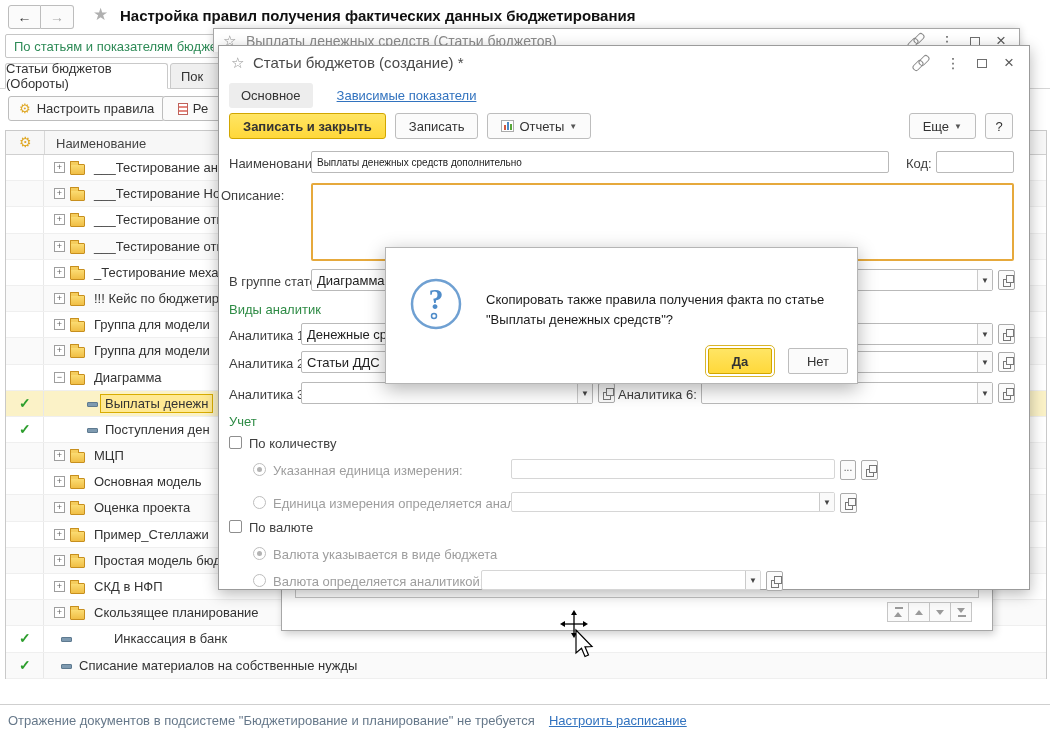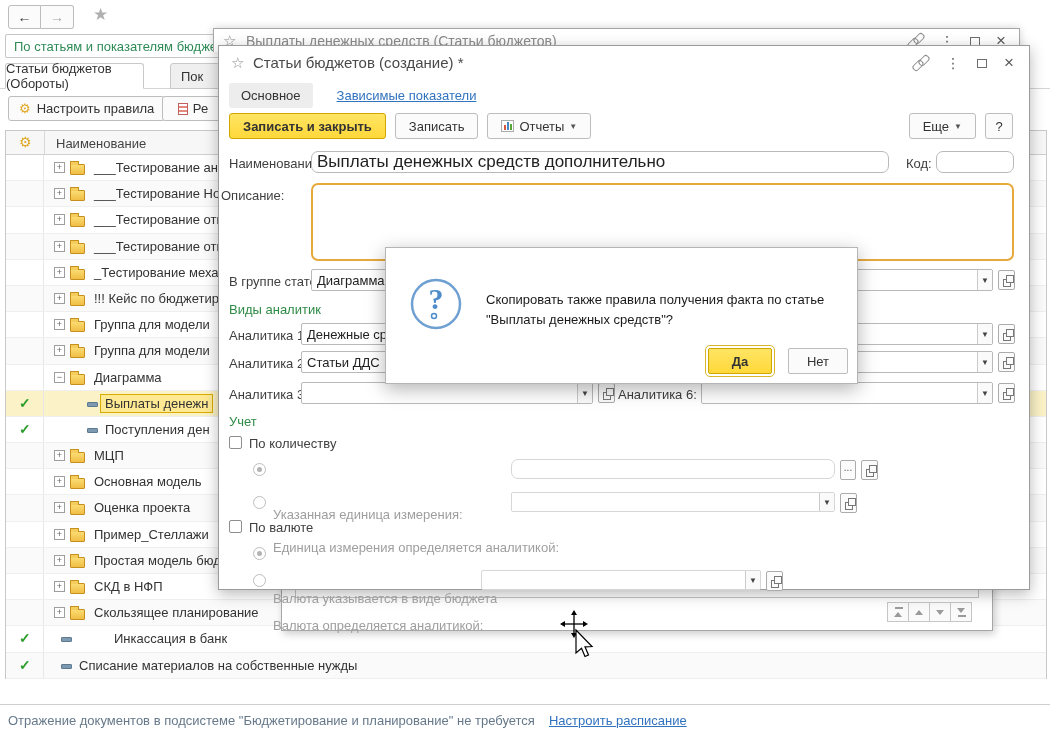--- a/index.html
+++ b/index.html
@@ -6,34 +6,34 @@
   html,body { width:1050px; height:736px; }
   body { font-family:"Liberation Sans", sans-serif; font-size:13px; background:#fff; position:relative; overflow:hidden; color:#333; }
   #app { position:absolute; left:0; top:0; width:1050px; height:736px; background:#fff; }
 
   
   .abs { position:absolute; }
   .btn { display:inline-flex; align-items:center; justify-content:center; background:#FBFBFB; border:1px solid #BDBDBD; border-radius:3px; font-size:13px; color:#333; white-space:nowrap; }
   .btn-yellow { background:linear-gradient(#FFE564,#FFD83A); border:1px solid #D1A600; font-weight:bold; }
   .caret { font-size:8px; color:#555; margin-left:5px; }
   .flab { position:absolute; font-size:13px; color:#3F3F3F; white-space:nowrap; }
-  .inp { position:absolute; border:1px solid #B9B9B9; border-radius:7px; background:#fff; font-family:"Liberation Sans",sans-serif; font-size:17px; color:#222; padding:0 5px; }
+  .inp { position:absolute; border:1px solid #B9B9B9; border-radius:2px; background:#fff; font-family:"Liberation Sans",sans-serif; font-size:10px; color:#222; padding:0 5px; }
   .combo { position:absolute; border:1px solid #B9B9B9; border-radius:2px; background:#fff; height:22px; }
   .combo .cval { position:absolute; left:5px; right:18px; top:3px; font-size:13px; color:#222; white-space:nowrap; overflow:hidden; }
   .combo .drop { position:absolute; right:0; top:0; bottom:0; width:15px; border-left:1px solid #CACACA; font-size:8px; color:#444; display:flex; align-items:center; justify-content:center; background:#FAFAFA; }
   .combo.dis { border-color:#D6D6D6; }
   .btn-open { position:absolute; width:17px; height:20px; border:1px solid #ABABAB; border-radius:2px; background:#FBFBFB; }
   .btn-open::before { content:""; position:absolute; left:4px; top:8px; width:6px; height:6px; border:1px solid #777; background:#FBFBFB; }
   .btn-open::after  { content:""; position:absolute; left:7px; top:4px; width:6px; height:6px; border:1px solid #777; background:#FBFBFB; }
   .btn-dots { position:absolute; width:16px; height:20px; border:1px solid #ABABAB; border-radius:2px; background:#FBFBFB; font-size:10px; color:#555; text-align:center; line-height:14px; }
   .sec-head { position:absolute; color:#2E8B45; font-size:13px; }
   .cbx { position:absolute; width:13px; height:13px; border:1px solid #8E8E8E; border-radius:2px; background:#fff; }
   .rad { position:absolute; width:13px; height:13px; border:1px solid #BDBDBD; border-radius:50%; background:#fff; }
   .rad.on::after { content:""; position:absolute; left:3px; top:3px; width:5px; height:5px; border-radius:50%; background:#B3B3B3; }
-  .dislab { color:#9E9E9E;margin-top:44px; }
+  .dislab { color:#9E9E9E; }
   .gear { color:#DFA826; font-size:15px; line-height:15px; }
   .star-filled { color:#B0B0B0; font-size:17px; }
   .star-outline { color:#8F8F8F; font-size:15px; }
   .blue-link { color:#3273BF; text-decoration:underline; cursor:pointer; white-space:nowrap; }
 
   
   .wc { display:inline-flex; align-items:center; justify-content:center; color:#5A5A5A; }
   .link-icon { position:relative; width:16px; height:14px; display:inline-block; }
   .link-icon::before,.link-icon::after { content:""; position:absolute; width:10px; height:5px; border:1.5px solid #8C8C8C; border-radius:3px; transform:rotate(-45deg); }
   .link-icon::before { left:-1px; top:6px; }
@@ -44,21 +44,21 @@
 
   
   .mw-navbox { left:8px; top:5px; width:66px; height:24px; display:flex; }
   .mw-navbox span { width:33px; display:flex; align-items:center; justify-content:center; border:1px solid #BDBDBD; background:#FBFBFB; font-size:14px; }
   .mw-navbox span:first-child { border-radius:3px 0 0 3px; color:#333; }
   .mw-navbox span:last-child { border-radius:0 3px 3px 0; color:#A8A8A8; border-left:none; }
   .mw-title { left:120px; top:7px; font-size:15px; font-weight:bold; color:#111; white-space:nowrap; }
   .filter-box { left:5px; top:34px; width:250px; height:24px; border:1px solid #C6C6C6; border-radius:2px; background:#fff; display:flex; align-items:center; padding:0 8px; }
   .filter-box span { color:#2E8B57; white-space:nowrap; }
   .tabs-line { left:0; top:88px; width:1050px; height:1px; background:#D5D5D5; }
-  .tab1 { left:5px; top:63px; width:139px; height:26px; background:#fff; border:1px solid #C9C9C9; border-bottom:1px solid #fff; border-radius:3px 3px 0 0; display:flex; align-items:center; justify-content:center; z-index:2; }
+  .tab1 { left:5px; top:63px; width:163px; height:26px; background:#fff; border:1px solid #C9C9C9; border-bottom:1px solid #fff; border-radius:3px 3px 0 0; display:flex; align-items:center; justify-content:center; z-index:2; }
   .tab2 { left:170px; top:63px; width:120px; height:26px; background:#EFEFEF; border:1px solid #C9C9C9; border-radius:3px 3px 0 0; display:flex; align-items:center; padding-left:10px; }
   .mw-toolbar1 { left:8px; top:96px; height:25px; padding:0 10px; }
   .mw-toolbar1 .gear { margin-right:6px; font-size:13px; }
   .mw-toolbar2 { left:162px; top:96px; height:25px; width:62px; padding:0 8px; }
   .doc-icon { width:10px; height:12px; border:1px solid #C0625B; background:linear-gradient(#fff 2px,#E58880 2px,#E58880 4px,#fff 4px,#fff 6px,#E58880 6px,#E58880 8px,#fff 8px); margin-right:5px; }
 
   .tbl { left:5px; top:130px; width:1042px; height:549px; border:1px solid #C9C9C9; background:#fff; }
   .tbl-head { position:relative; height:24px; background:#F7F7F7; border-bottom:1px solid #D0D0D0; }
   .tbl-head .gear { position:absolute; left:13px; top:4px; font-size:14px; }
   .tbl-head .hdr-div { position:absolute; left:38px; top:0; bottom:0; width:1px; background:#D8D8D8; }
@@ -122,20 +122,21 @@
 </head>
 <body>
 
 <div id="app">
 
   <div class="abs mw-navbox">
     <span>←</span>
     <span>→</span>
   </div>
   <span class="abs star-filled" style="left:93px;top:4px;">★</span>
+  <div class="abs mw-title">Настройка правил получения фактических данных бюджетирования</div>
 
   <div class="abs filter-box">
     <span>По статьям и показателям бюджетов</span>
   </div>
 
   <div class="abs tabs-line"></div>
   <div class="abs tab1">
     <span>Статьи бюджетов (Обороты)</span>
   </div>
   <div class="abs tab2">

